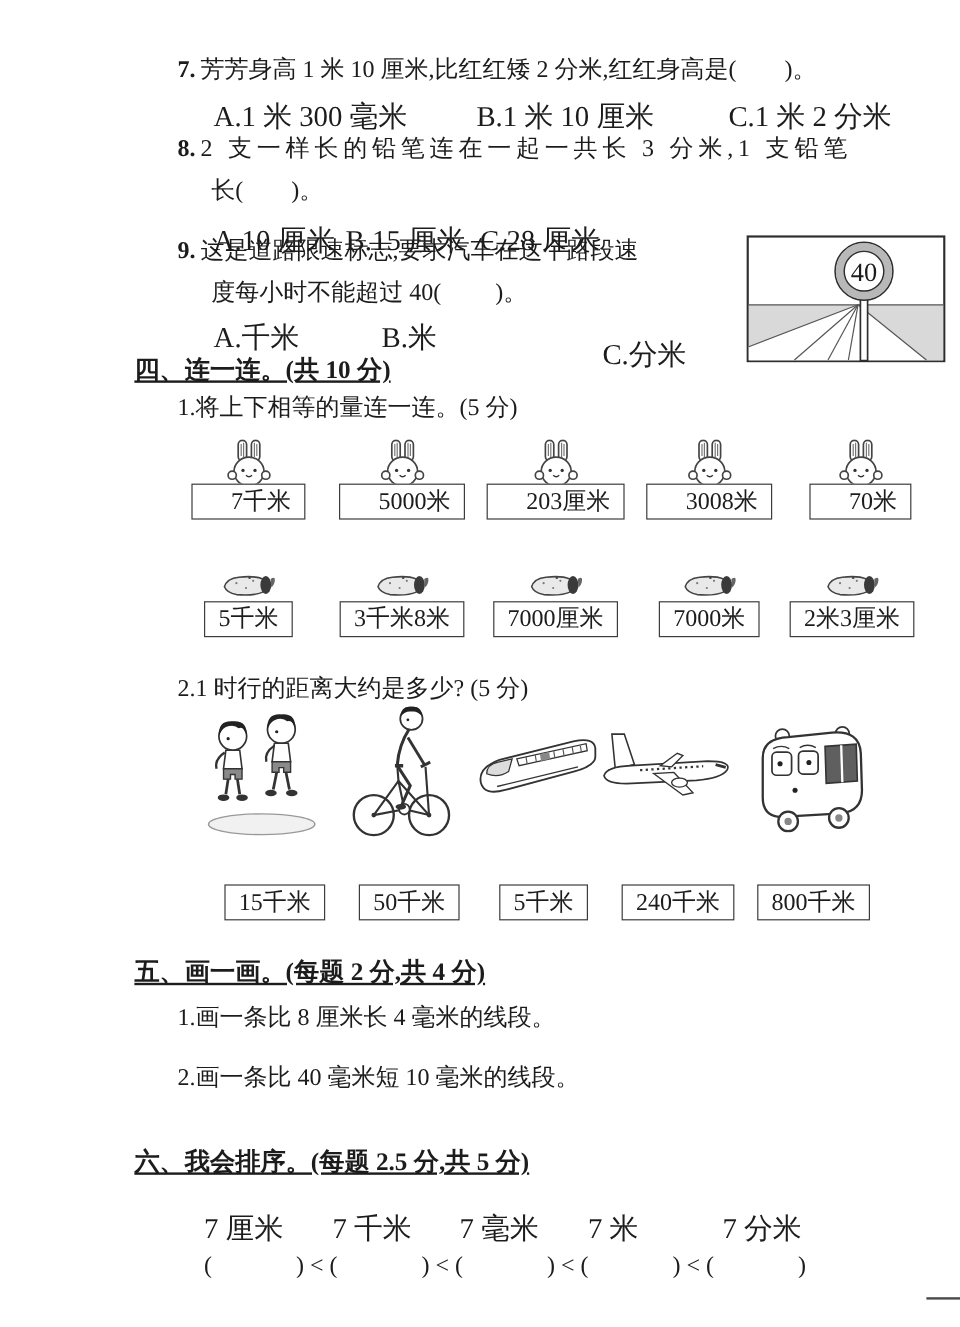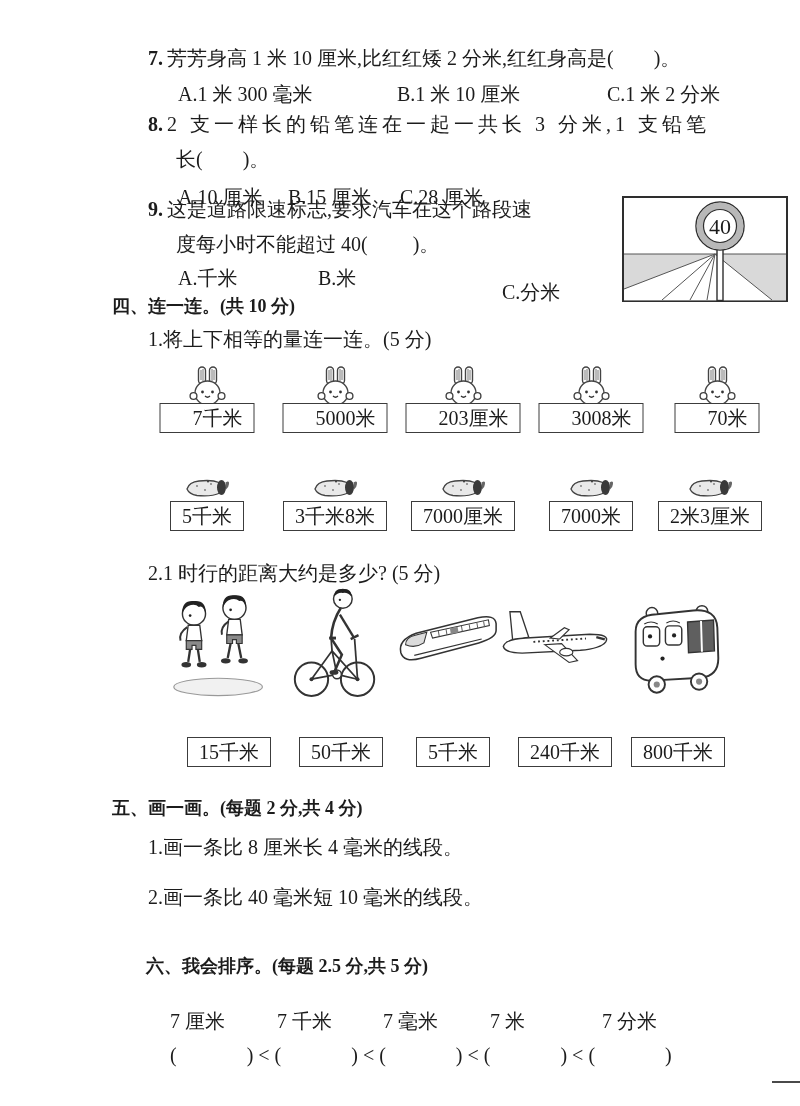--- a/index.html
+++ b/index.html
@@ -5,22 +5,22 @@
   html,body { margin:0; padding:0; background:#fff; }
   .page {
     position:relative; width:800px; height:1106px; background:#ffffff;
     font-family:"Liberation Serif","DejaVu Serif",serif; color:#1c1c1c;
     overflow:hidden;
   }
   .abs { position:absolute; }
   .qline { font-size:20px; white-space:pre; line-height:24px; }
   .qnum { font-weight:bold; padding-right:4px; }
   .spread { letter-spacing:4px; }
-  .opt { position:absolute; font-size:20px; white-space:pre; }
-  .sec-title { position:absolute; font-size:18px; font-weight:bold; white-space:pre; }
+  .opt { position:absolute; font-size:24px; white-space:pre; }
+  .sec-title { position:absolute; font-size:21px; font-weight:bold; white-space:pre;text-decoration:underline; }
   .sub-item { position:absolute; font-size:20px; white-space:pre; }
   .cell { position:absolute; transform:translateX(-50%); display:flex; flex-direction:column; align-items:center; }
   .label-box {
     border:1.6px solid #3c3c3c; background:#fff; font-size:20px;
     padding:2px 11px; white-space:nowrap; text-align:center; line-height:24px;
   }
   .rabbit-cell .label-box { margin-top:-3px;padding-left:32px; }
   .carrot-cell .label-box { margin-top:1px; }
   .vcell { position:absolute; transform:translateX(-50%); }
   .corner-mark { position:absolute; background:#4a4a4a; }
@@ -357,21 +357,21 @@
       <div class="label-box">240千米</div>
     </div>
   <div class="cell" style="left:678px; top:737px;">
       <div class="label-box">800千米</div>
     </div>
 
   <div class="sec-title" style="left:112px; top:796px;">五、画一画。(每题 2 分,共 4 分)</div>
   <div class="sub-item" style="left:148px; top:834px;">1.画一条比 8 厘米长 4 毫米的线段。</div>
   <div class="sub-item" style="left:148px; top:884px;">2.画一条比 40 毫米短 10 毫米的线段。</div>
 
-  <div class="sec-title" style="left:112px; top:954px;margin-left:34px;">六、我会排序。(每题 2.5 分,共 5 分)</div>
+  <div class="sec-title" style="left:112px; top:954px;">六、我会排序。(每题 2.5 分,共 5 分)</div>
   <span class="opt" style="left:170px; top:1008px;">7 厘米</span>
   <span class="opt" style="left:277px; top:1008px;">7 千米</span>
   <span class="opt" style="left:383px; top:1008px;">7 毫米</span>
   <span class="opt" style="left:490px; top:1008px;">7 米</span>
   <span class="opt" style="left:602px; top:1008px;">7 分米</span>
   <div class="sub-item" style="left:170px; top:1044px;">(              ) &lt; (              ) &lt; (              ) &lt; (              ) &lt; (              )</div>
 
   <div class="corner-mark" style="left:772px; top:1081px; width:28px; height:2px;"></div>
 
 </div>

